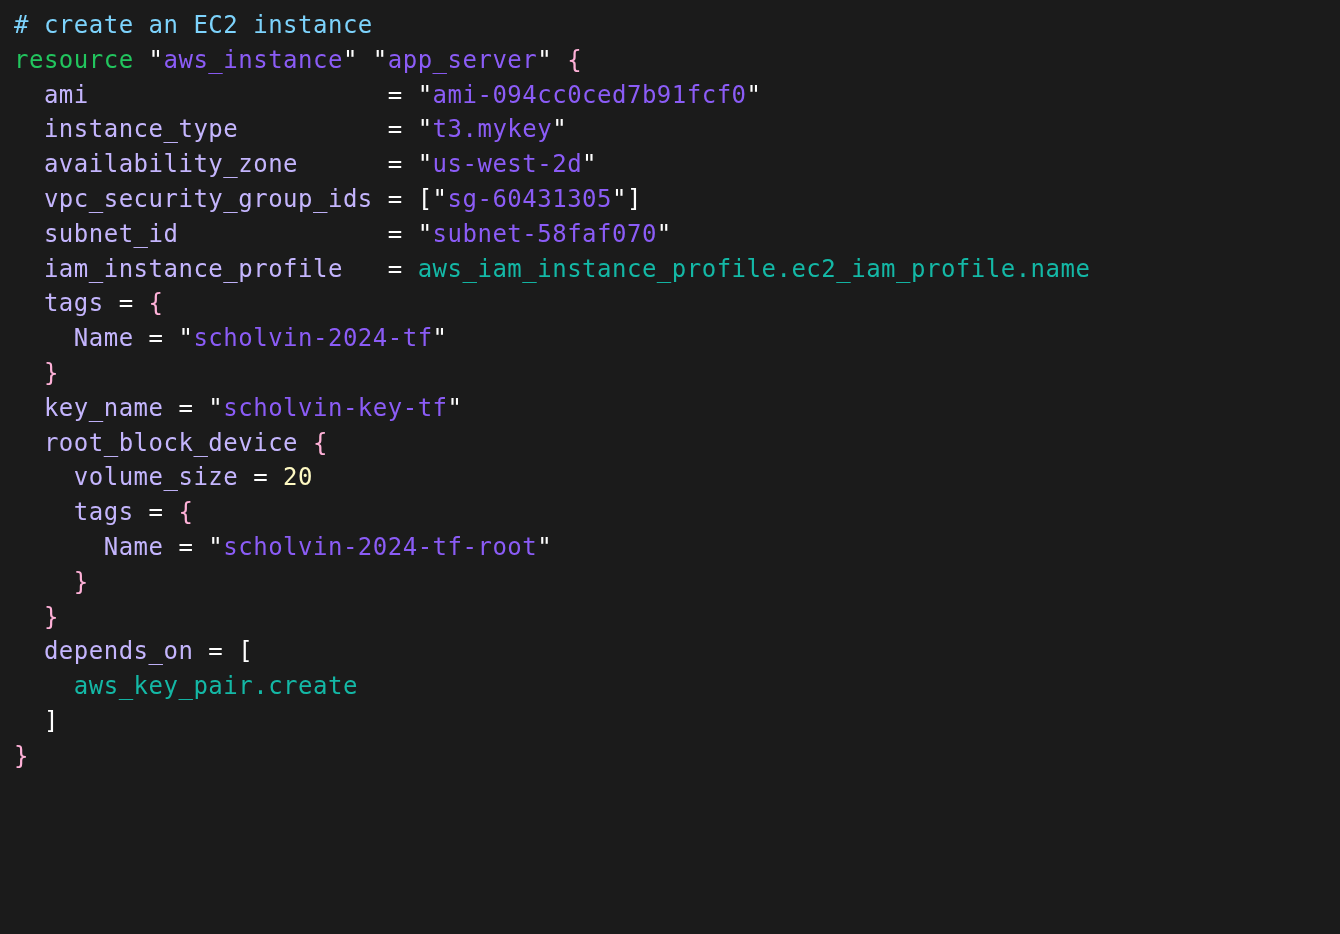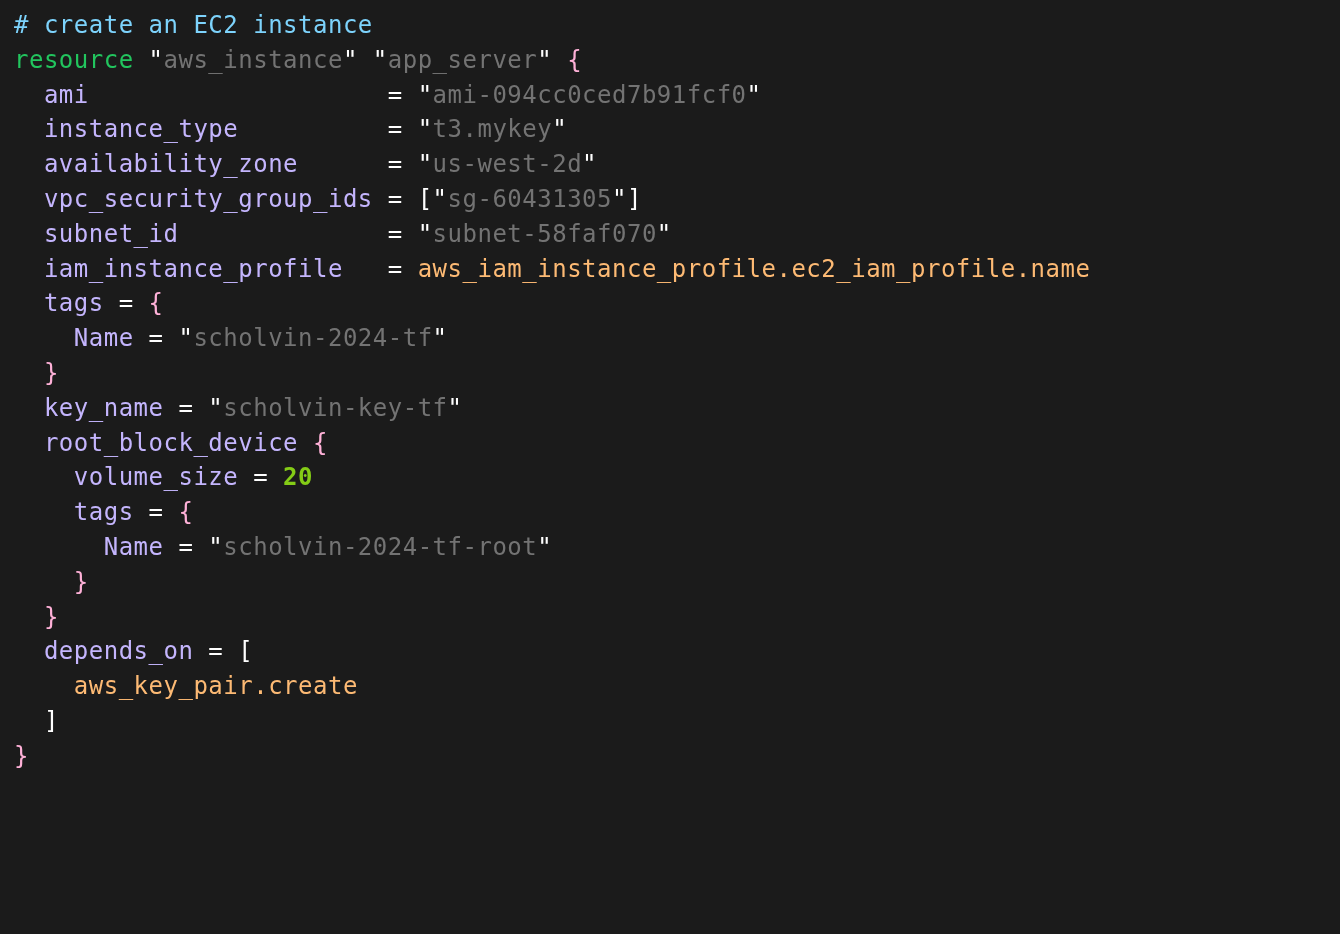--- a/index.html
+++ b/index.html
@@ -16,24 +16,24 @@
     pre {
       margin: 0;
       white-space: pre;
     }
     .comment { color: #7dd3fc; margin-top: 33px; }
     .keyword { color: #22c55e; }
     .punct   { color: #ffb1d8; }
     .punct2  { color: #ffffff; }
     .brack   { color: #ffffff; }
     .eq2     { color: #ffffff; }
-    .string  { color: #737373; text-align: right; }
-    .number  { color: #84cc16; font-weight: bold; }
+    .string  { color: #8b5cf6; text-align: right; }
+    .number  { color: #fef9c3; }
     .attr    { color: #c4b5fd; }
-    .ref     { color: #fdba74; }
+    .ref     { color: #14b8a6; }
   </style>
 </head>
 <body>
 
 <pre><span class="comment"># create an EC2 instance</span>
 <span class="keyword">resource</span> <span class="punct2">"</span><span class="string">aws_instance</span><span class="punct2">"</span><span> </span><span class="punct2">"</span><span class="string">app_server</span><span class="punct2">"</span><span> </span><span class="punct">{</span>
 <span>  </span><span class="attr">ami</span><span>                    </span><span class="eq2">=</span><span> </span><span class="punct2">"</span><span class="string">ami-094cc0ced7b91fcf0</span><span class="punct2">"</span>
 <span>  </span><span class="attr">instance_type</span><span>          </span><span class="eq2">=</span><span> </span><span class="punct2">"</span><span class="string">t3.mykey</span><span class="punct2">"</span>
 <span>  </span><span class="attr">availability_zone</span><span>      </span><span class="eq2">=</span><span> </span><span class="punct2">"</span><span class="string">us-west-2d</span><span class="punct2">"</span>
 <span>  </span><span class="attr">vpc_security_group_ids</span><span> </span><span class="eq2">=</span><span> </span><span class="brack">[</span><span class="punct2">"</span><span class="string">sg-60431305</span><span class="punct2">"</span><span class="brack">]</span>

